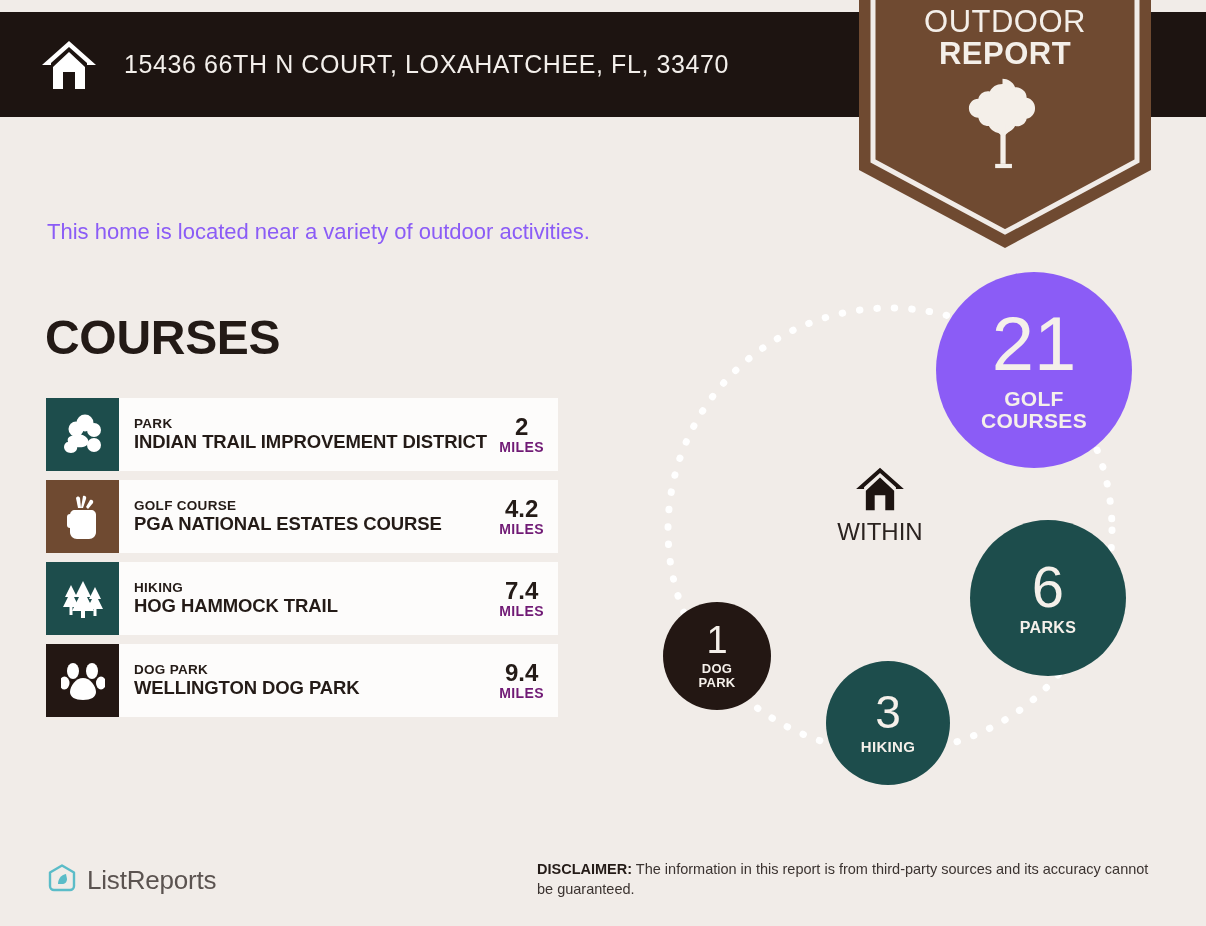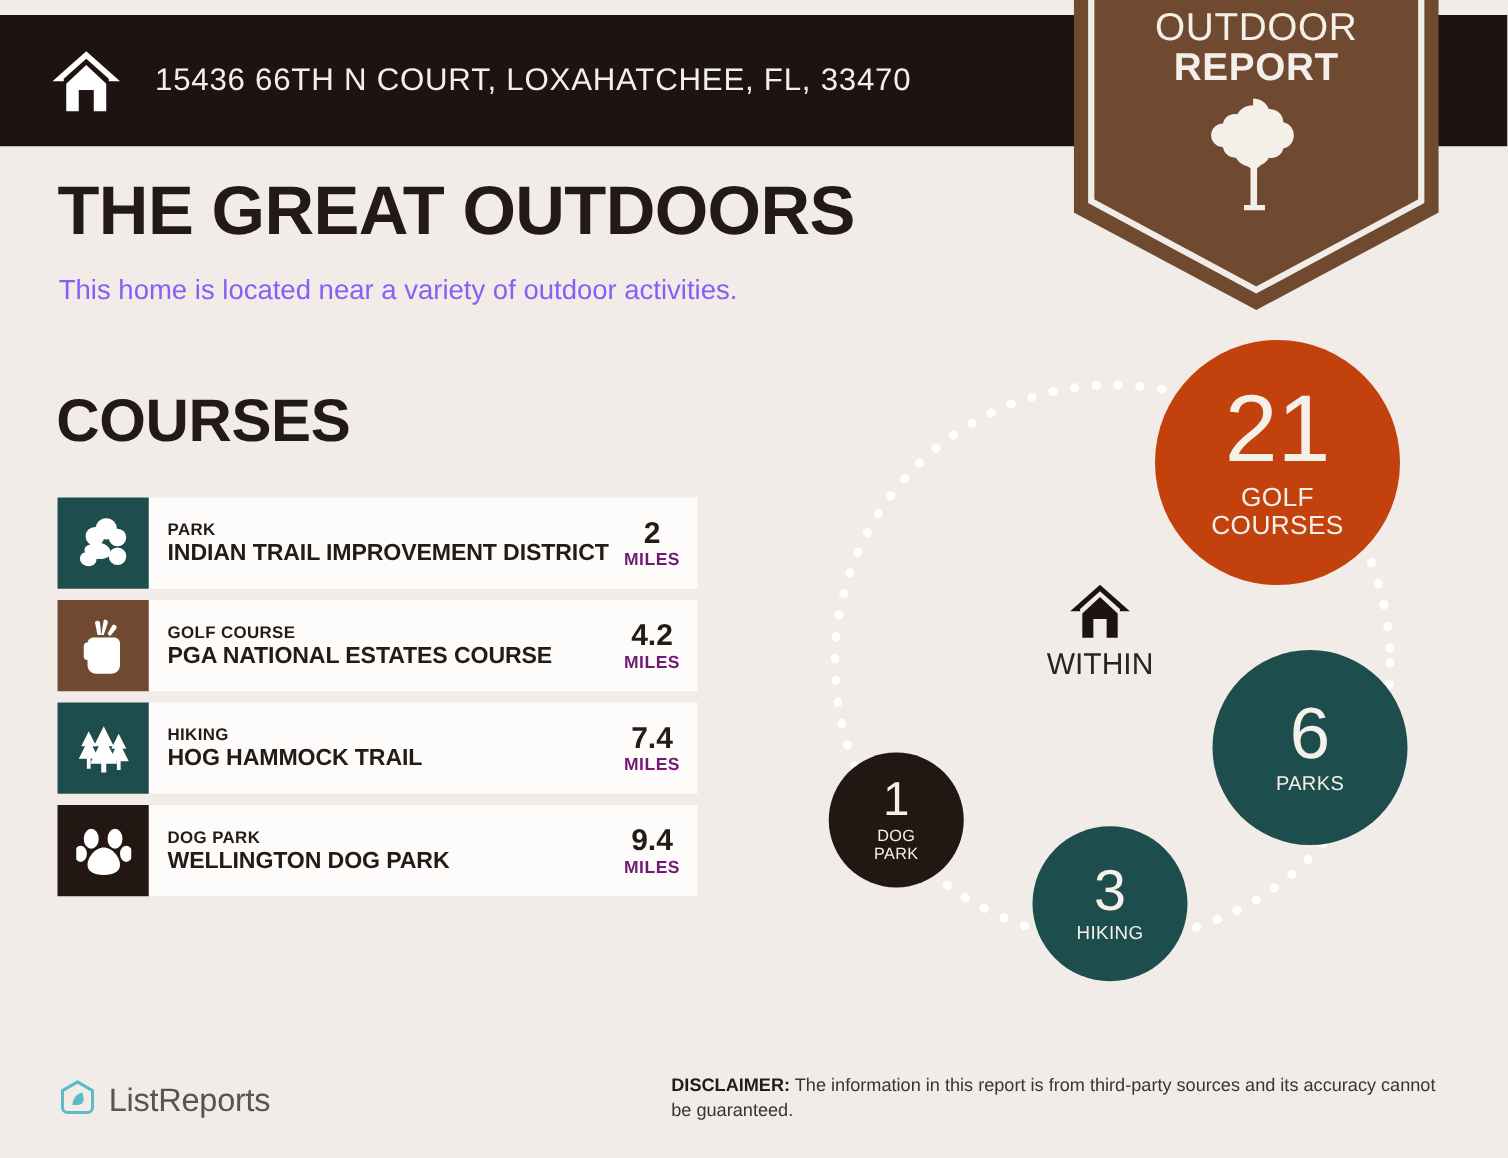--- a/index.html
+++ b/index.html
@@ -89,23 +89,23 @@
 
   
   .diagram{position:absolute;left:600px;top:250px;width:606px;height:560px;}
   .dots{position:absolute;left:0;top:0;}
   .circ{
     position:absolute;border-radius:50%;
     display:flex;flex-direction:column;align-items:center;justify-content:center;
     color:#f5f0ea;text-align:center;
   }
   .circ .n{font-weight:400;line-height:.95;}
-  .circ .lb{font-weight:400;line-height:1.05;letter-spacing:.3px;}
-
-  .c-golf{width:196px;height:196px;left:324px;top:22px;background:#c2410c;}
+  .circ .lb{font-weight:700;line-height:1.05;letter-spacing:.3px;}
+
+  .c-golf{width:196px;height:196px;left:336px;top:22px;background:#8b5cf6;}
   .c-golf .n{font-size:76px;}
   .c-golf .lb{font-size:21px;margin-top:8px;}
 
   .c-parks{width:156px;height:156px;left:370px;top:270px;background:#1d4d4c;}
   .c-parks .n{font-size:58px;}
   .c-parks .lb{font-size:16px;margin-top:6px;}
 
   .c-hike{width:124px;height:124px;left:226px;top:411px;background:#1d4d4c;}
   .c-hike .n{font-size:46px;}
   .c-hike .lb{font-size:15px;margin-top:5px;}
@@ -159,21 +159,20 @@
         <path d="M31 52l10-9-2-3-10 9z"></path>
         <path d="M23 78h16v4H23z"></path>
       </g>
     </svg>
     <div class="badge-text">
       <span class="l1">OUTDOOR</span>
       <span class="l2">REPORT</span>
     </div>
   </div>
 
-  <h1 class="h1">THE GREAT OUTDOORS</h1>
   <p class="sub">This home is located near a variety of outdoor activities.</p>
   <h2 class="h2">COURSES</h2>
 
   <div class="list">
 
     <div class="row two">
       <div class="tile" style="background:#1d4d4c">
         <svg width="44" height="42" viewBox="0 0 44 42" aria-hidden="true" fill="#ffffff">
           <circle cx="24" cy="9" r="8.5"></circle>
           <circle cx="33" cy="16" r="7"></circle>

